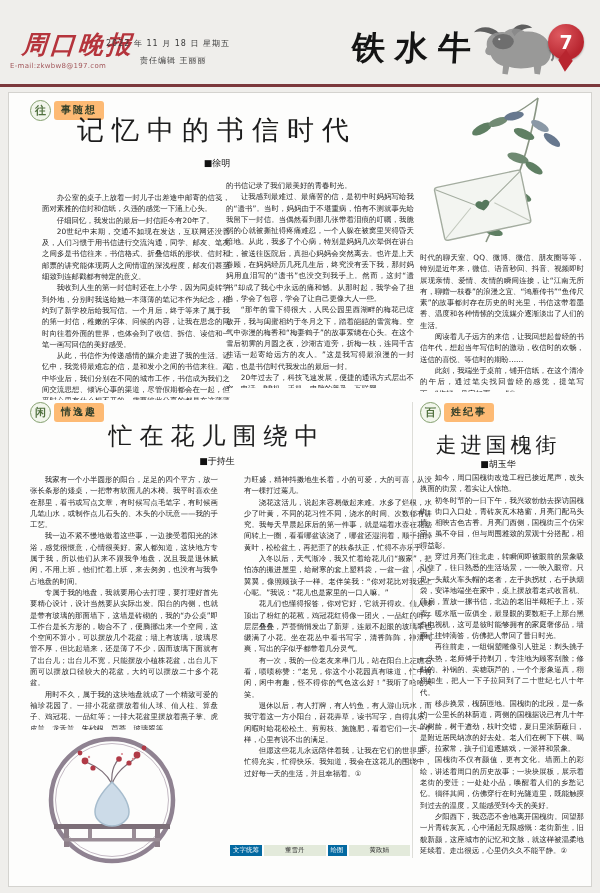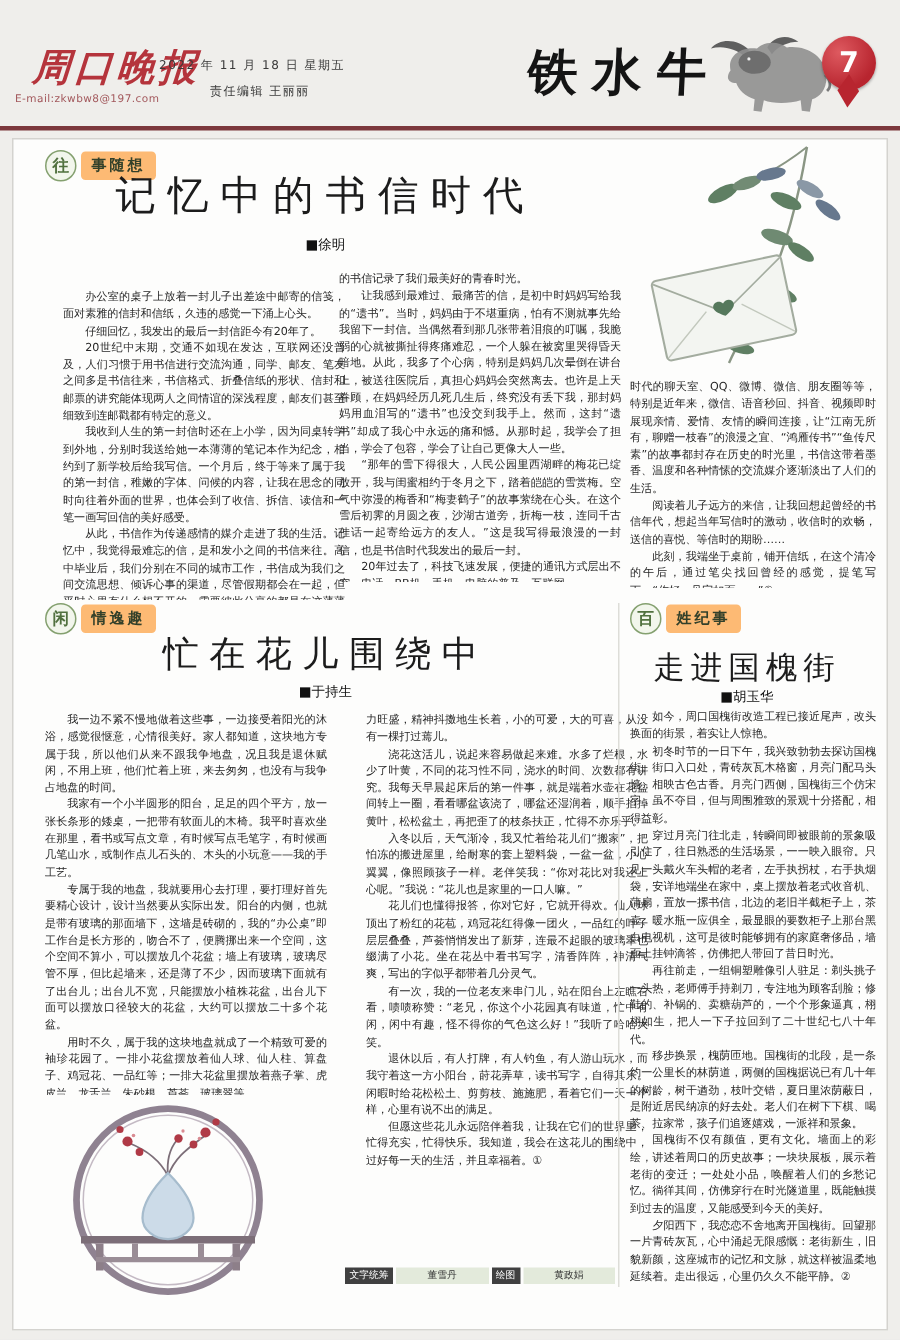--- a/index.html
+++ b/index.html
@@ -35,21 +35,21 @@
   .a1c1{left:42px;top:180px;width:188px;height:208px;margin-top:12px;}
   .a1c2{left:226px;top:180px;width:188px;height:208px;}
   .a1c3{left:420px;top:252px;width:164px;height:140px;}
   .a2c1{left:30px;top:474px;width:188px;height:256px;}
   .a2c2{left:244px;top:474px;width:188px;height:366px;}
   .a3c1{left:420px;top:472px;width:164px;height:386px;}
   .vdiv{position:absolute;left:412px;top:402px;width:1px;height:456px;background:#ddddd8;}
   .illu1{position:absolute;left:418px;top:96px;width:166px;height:152px;}
   .illu2{position:absolute;left:36px;top:732px;width:152px;height:138px;}
   .caption{position:absolute;left:226px;top:845px;width:188px;display:flex;justify-content:center;gap:2px;align-items:center;}
-  .cap-seg{background:#404040;color:#fff;font-size:6.5px;padding:1px 3px;}
+  .cap-seg{background:#0369a1;color:#fff;font-size:6.5px;padding:1px 3px;}
   .cap-name{background:#e3eadb;color:#333;font-size:6.5px;padding:1px 21px;}
 </style>
 </head>
 <body>
 
 <div class="page">
 
   <div class="masthead">周口晚报</div>
   <div class="email">E-mail:zkwbw8@197.com</div>
   <div class="dateline">2022 年 11 月 18 日 星期五</div>
@@ -127,22 +127,22 @@
   </div>
 
   <div class="badge" style="left:30px;top:402px;">
     <span class="badge-circle">闲</span>
     <span class="badge-box">情逸趣</span>
   </div>
   <div class="art-title t2">忙在花儿围绕中</div>
   <div class="byline b2">■于持生</div>
 
   <div class="col a2c1">
+    <p>我家有一个小半圆形的阳台，足足的四个平方，放一张长条形的矮桌，一把带有软面儿的木椅。我平时喜欢坐在那里，看书或写点文章，有时候写点毛笔字，有时候画几笔山水，或制作点儿石头的、木头的小玩意——我的手工艺。</p>
     <p>我一边不紧不慢地做着这些事，一边接受着阳光的沐浴，感觉很惬意，心情很美好。家人都知道，这块地方专属于我，所以他们从来不跟我争地盘，况且我是退休赋闲，不用上班，他们忙着上班，来去匆匆，也没有与我争占地盘的时间。</p>
-    <p>我家有一个小半圆形的阳台，足足的四个平方，放一张长条形的矮桌，一把带有软面儿的木椅。我平时喜欢坐在那里，看书或写点文章，有时候写点毛笔字，有时候画几笔山水，或制作点儿石头的、木头的小玩意——我的手工艺。</p>
     <p>专属于我的地盘，我就要用心去打理，要打理好首先要精心设计，设计当然要从实际出发。阳台的内侧，也就是带有玻璃的那面墙下，这墙是砖砌的，我的“办公桌”即工作台是长方形的，吻合不了，便腾挪出来一个空间，这个空间不算小，可以摆放几个花盆；墙上有玻璃，玻璃尽管不厚，但比起墙来，还是薄了不少，因而玻璃下面就有了出台儿；出台儿不宽，只能摆放小植株花盆，出台儿下面可以摆放口径较大的花盆，大约可以摆放二十多个花盆。</p>
     <p>用时不久，属于我的这块地盘就成了一个精致可爱的袖珍花园了。一排小花盆摆放着仙人球、仙人柱、算盘子、鸡冠花、一品红等；一排大花盆里摆放着燕子掌、虎皮兰、龙舌兰、朱砂根、芦荟、玻璃翠等。</p>
 
   </div>
   <div class="col a2c2">
     <p class="cont">力旺盛，精神抖擞地生长着，小的可爱，大的可喜，从没有一棵打过蔫儿。</p>
     <p>浇花这活儿，说起来容易做起来难。水多了烂根，水少了叶黄，不同的花习性不同，浇水的时间、次数都有讲究。我每天早晨起床后的第一件事，就是端着水壶在花盆间转上一圈，看看哪盆该浇了，哪盆还湿润着，顺手掐掉黄叶，松松盆土，再把歪了的枝条扶正，忙得不亦乐乎。</p>
     <p>入冬以后，天气渐冷，我又忙着给花儿们“搬家”，把怕冻的搬进屋里，给耐寒的套上塑料袋，一盆一盆，小心翼翼，像照顾孩子一样。老伴笑我：“你对花比对我还上心呢。”我说：“花儿也是家里的一口人嘛。”</p>
     <p>花儿们也懂得报答，你对它好，它就开得欢。仙人球顶出了粉红的花苞，鸡冠花红得像一团火，一品红的叶子层层叠叠，芦荟悄悄发出了新芽，连最不起眼的玻璃翠也缀满了小花。坐在花丛中看书写字，清香阵阵，神清气爽，写出的字似乎都带着几分灵气。</p>
     <p>有一次，我的一位老友来串门儿，站在阳台上左瞧右看，啧啧称赞：“老兄，你这个小花园真有味道，忙中有闲，闲中有趣，怪不得你的气色这么好！”我听了哈哈大笑。</p>

